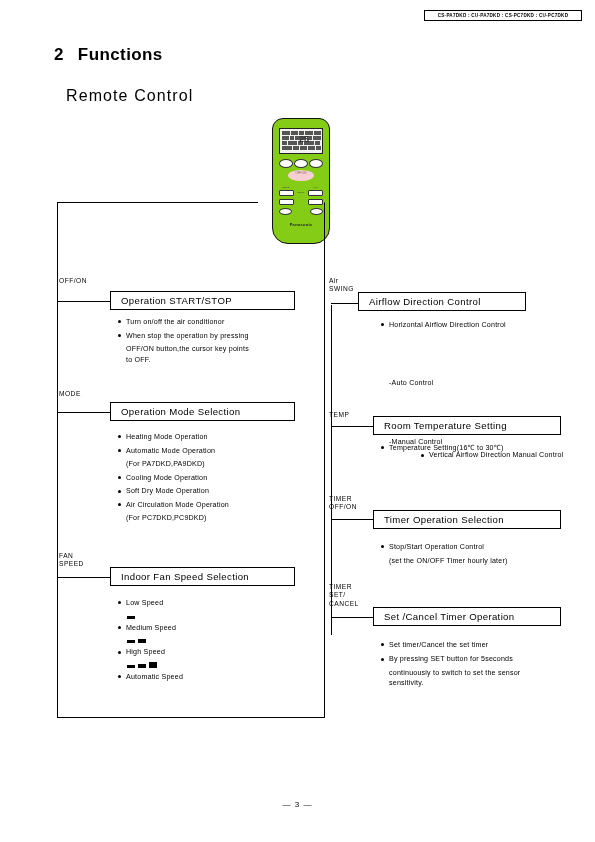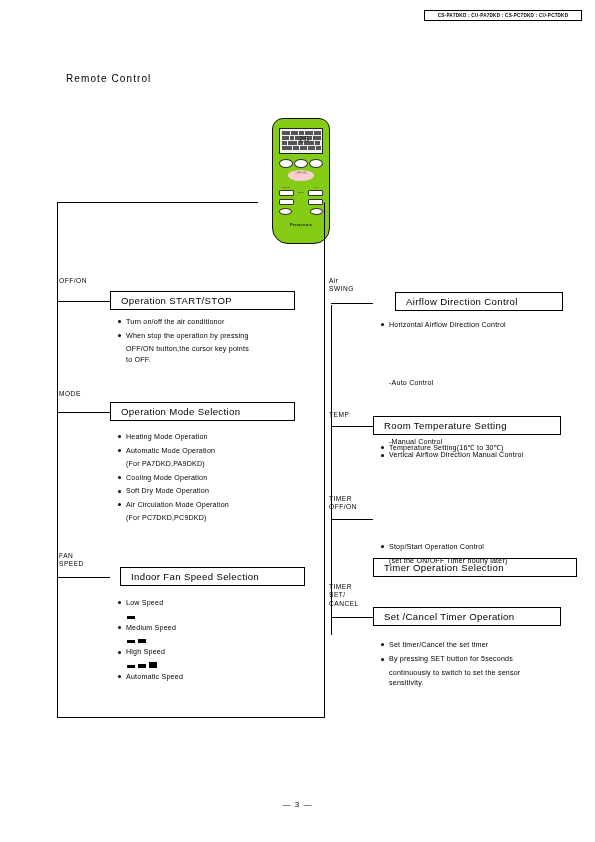--- a/index.html
+++ b/index.html
@@ -26,22 +26,22 @@
     white-space:nowrap;font-weight:bold;
   }
 
   
   .chapter{
     position:absolute;left:54px;top:45px;
     font-size:17px;font-weight:bold;letter-spacing:.4px;
   }
   .chapter .num{margin-right:14px;}
   .subtitle{
-    position:absolute;left:66px;top:73px;
-    font-size:10px;letter-spacing:1.1px;
+    position:absolute;left:66px;top:87px;
+    font-size:16px;letter-spacing:1.1px;
   }
 
   
   .remote{
     position:absolute;left:272px;top:118px;
     width:58px;height:126px;
     border:1.1px solid #111;
     border-radius:11px 11px 16px 16px;
     background:#84cc16;
     box-sizing:border-box;
@@ -153,20 +153,23 @@
 </style>
 </head>
 <body>
 
 <div class="page">
 
   <div class="model-strip">
     <span>CS-PA7DKD : CU-PA7DKD : CS-PC7DKD : CU-PC7DKD</span>
   </div>
 
+  <div class="chapter">
+    <span class="num">2</span><span>Functions</span>
+  </div>
   <div class="subtitle">Remote Control</div>
 
   <div class="remote">
     <div class="lcd">
       <div class="lcd-rows">
         <div class="lcd-row">
           <div class="lcd-cell" style="width:10px"></div>
           <div class="lcd-cell" style="width:7px"></div>
           <div class="lcd-cell" style="width:6px"></div>
           <div class="lcd-cell" style="width:9px"></div>
@@ -282,21 +285,21 @@
     </div>
     <div class="bitem">
       <span class="bullet"></span>
       <span class="btext">Air Circulation Mode Operation</span>
     </div>
     <div class="cont">(For PC7DKD,PC9DKD)</div>
   </div>
 
   <div class="pin" style="left:59px;top:552px;">FAN
 SPEED</div>
-  <div class="titlebox" style="left:120px;top:567px;width:185px;">
+  <div class="titlebox" style="left:110px;top:567px;width:185px;">
     <span>Indoor Fan Speed Selection</span>
   </div>
   <div class="blist" style="left:118px;top:598px;width:200px;">
     <div class="bitem">
       <span class="bullet"></span>
       <span class="btext">Low Speed</span>
     </div>
     <div class="bars">
       <div class="bar b1"></div>
     </div>
@@ -318,50 +321,50 @@
       <div class="bar b3"></div>
     </div>
     <div class="bitem">
       <span class="bullet"></span>
       <span class="btext">Automatic Speed</span>
     </div>
   </div>
 
   <div class="pin" style="left:329px;top:277px;">Air
 SWING</div>
-  <div class="titlebox" style="left:395px;top:292px;width:168px;text-align:right;">
+  <div class="titlebox" style="left:358px;top:292px;width:168px;text-align:right;">
     <span>Airflow Direction Control</span>
   </div>
   <div class="blist" style="left:381px;top:320px;width:200px;">
     <div class="bitem">
       <span class="bullet"></span>
       <span class="btext">Horizontal  Airflow Direction Control</span>
     </div>
     <div class="sub">-Auto Control</div>
     <div class="sub">-Manual Control</div>
-    <div class="bitem" style="margin-top:3px;">
+    <div class="bitem" style="margin-top:3px;margin-left:40px;">
       <span class="bullet"></span>
       <span class="btext">Vertical Airflow Direction Manual Control</span>
     </div>
   </div>
 
   <div class="pin" style="left:329px;top:411px;">TEMP</div>
   <div class="titlebox" style="left:373px;top:416px;width:188px;">
     <span>Room Temperature Setting</span>
   </div>
   <div class="blist" style="left:381px;top:443px;width:200px;">
     <div class="bitem">
       <span class="bullet"></span>
       <span class="btext">Temperature Setting(16℃ to 30℃)</span>
     </div>
   </div>
 
   <div class="pin" style="left:329px;top:495px;">TIMER
 OFF/ON</div>
-  <div class="titlebox" style="left:373px;top:510px;width:204px;margin-top:48px;">
+  <div class="titlebox" style="left:373px;top:510px;width:188px;">
     <span>Timer Operation Selection</span>
   </div>
   <div class="blist" style="left:381px;top:542px;width:200px;">
     <div class="bitem">
       <span class="bullet"></span>
       <span class="btext">Stop/Start Operation Control</span>
     </div>
     <div class="cont">(set the ON/OFF Timer hourly later)</div>
   </div>
 

